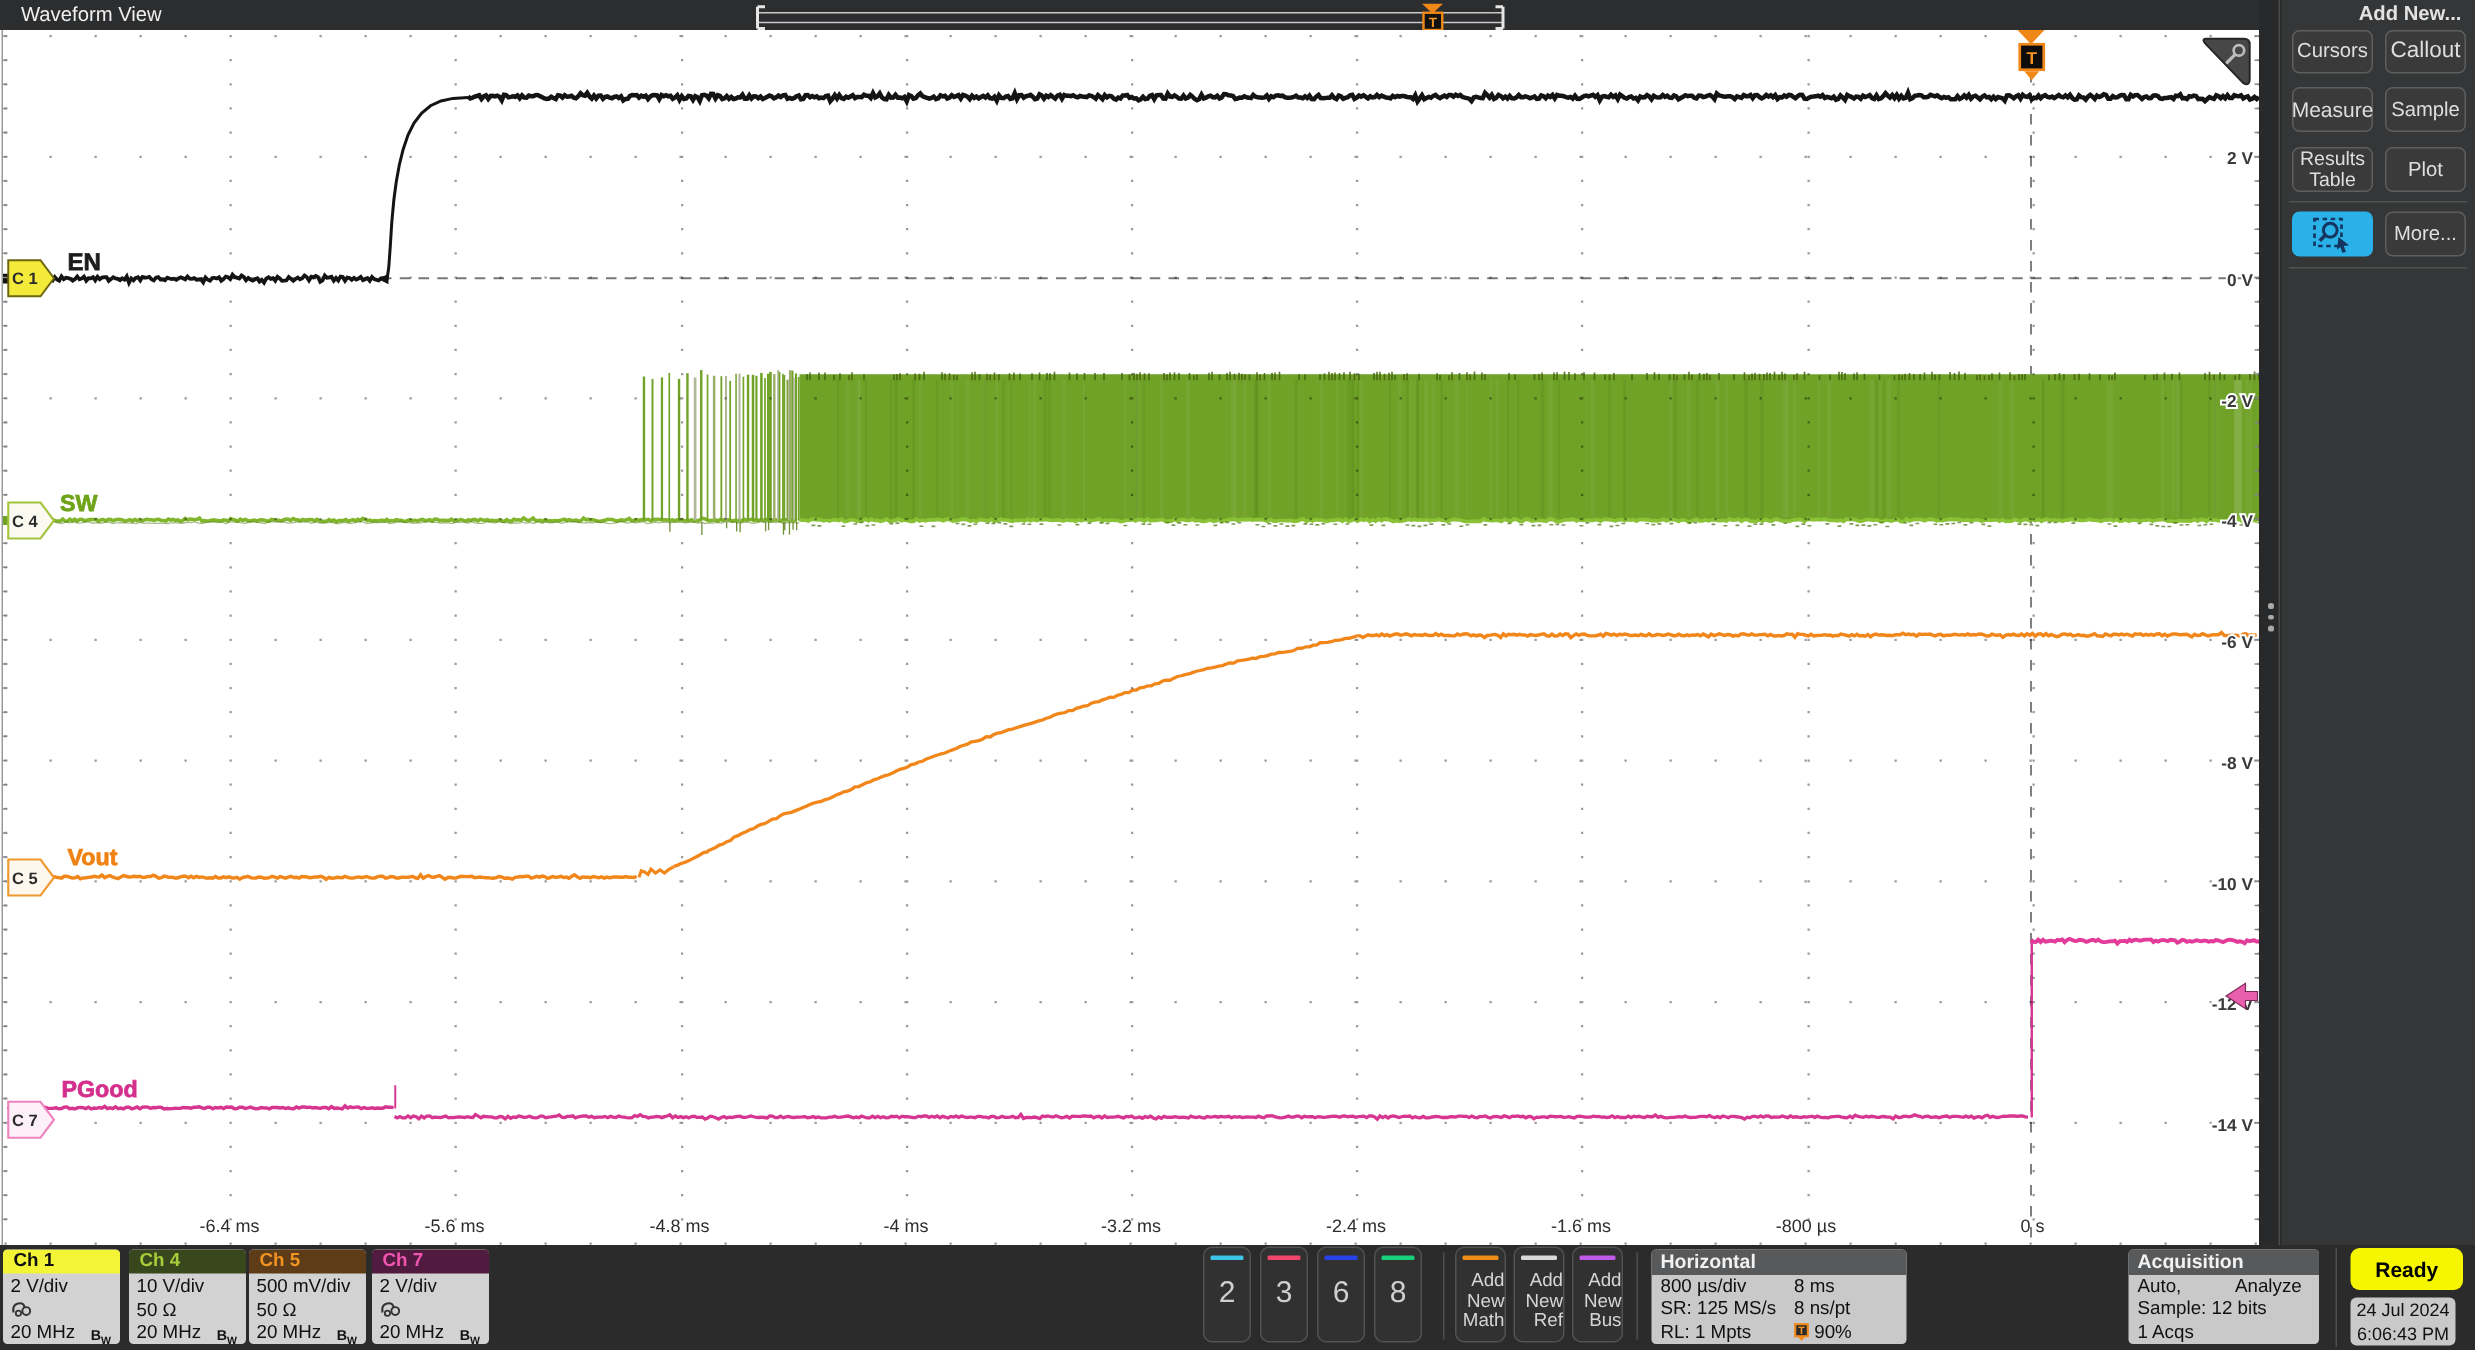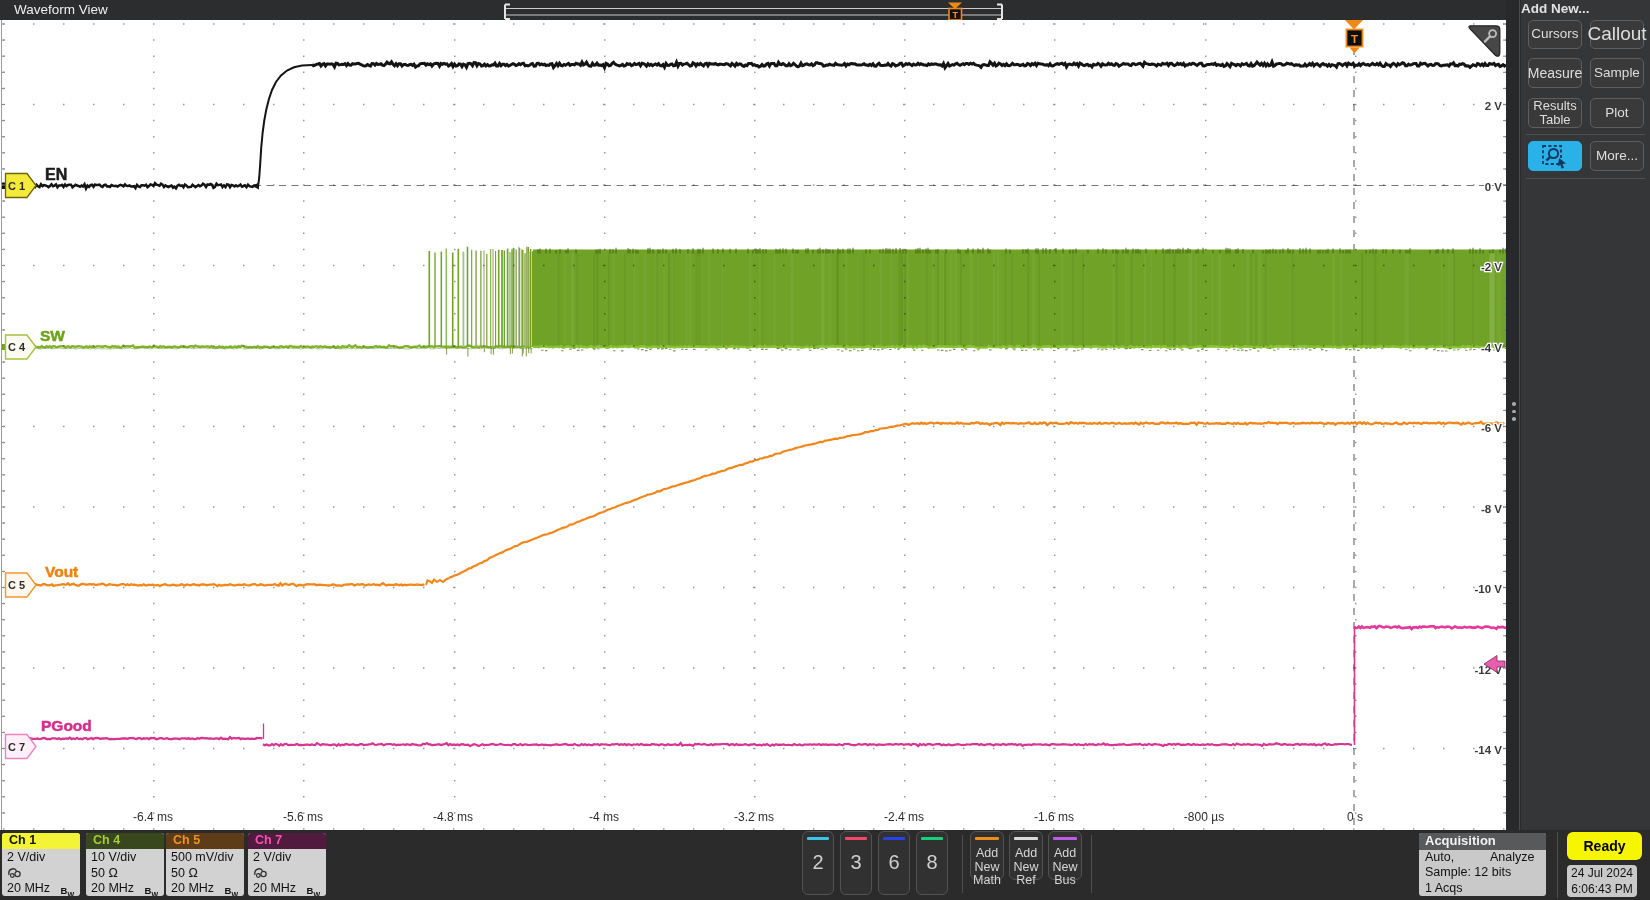--- a/index.html
+++ b/index.html
@@ -3,33 +3,33 @@
 *{margin:0;padding:0;box-sizing:border-box}
 html,body{width:1650px;height:900px;overflow:hidden;background:#2b2b2b;font-family:"Liberation Sans",sans-serif}
 .abs{position:absolute}
 #stage{position:relative;width:1650px;height:900px}
 #topbar{left:0;top:0;width:1506px;height:20px;background:#2c2d2f}
 #topbar .title{position:absolute;left:14px;top:2px;font-size:13.5px;color:#efefef}
 #plot{left:0;top:20px;width:1506px;height:810px;background:#fff}
 #splitter{left:1506px;top:0;width:14px;height:830px;background:#28292a;border-right:1px solid #4a4a4a}
 #splitter i{position:absolute;left:6px;width:3.5px;height:3.5px;border-radius:50%;background:#a8a8a8}
 #rpanel{left:1521px;top:0;width:129px;height:900px;background:#353637}
-#rpanel .hdr{position:absolute;top:1px;left:0;width:120px;text-align:left;font-size:13.5px;font-weight:700;color:#e2e2e2}
+#rpanel .hdr{position:absolute;top:1px;left:0;width:120px;text-align:right;font-size:13.5px;font-weight:700;color:#e2e2e2}
 .rbtn{position:absolute;background:#3a3a3a;border:1.5px solid #5e5e5e;border-radius:5px;color:#dedede;font-size:13.5px;display:flex;align-items:center;justify-content:center;text-align:center;line-height:14px}
 .rdiv{position:absolute;left:5px;width:119px;height:1px;background:#515151}
 #bluebtn{position:absolute;background:#29b1e8;border-radius:5px;border:1.5px solid #29b1e8}
 #botbar{left:0;top:830px;width:1650px;height:70px;background:#2b2b2b}
 .chbadge{position:absolute;top:3px;width:78px;height:63px;border-radius:3px;overflow:hidden;background:#d2d2d2}
 .chhdr{height:15.5px;font-size:12.5px;font-weight:700;padding-left:7px;line-height:15px}
 .chrow{font-size:12.5px;color:#111;padding-left:5px;line-height:16.5px;position:relative}
 .bw{position:absolute;right:6px;top:3px;font-size:9.5px;font-weight:700;color:#111}
 .bw sub{font-size:7px}
 .numbtn{position:absolute;top:1px;width:32px;height:64px;background:#313131;border:1px solid #525252;border-radius:6px;color:#cfcfcf;font-size:20px;text-align:center;line-height:60px}
 .numbtn i{position:absolute;left:4px;right:4px;top:5px;height:2.5px;border-radius:1px}
-.addbtn{position:absolute;top:1px;width:34px;height:49px;background:#313131;border:1px solid #525252;border-radius:6px;color:#d5d5d5;font-size:12.5px;text-align:center;line-height:13.5px;padding-top:15px}
+.addbtn{position:absolute;top:1px;width:34px;height:64px;background:#313131;border:1px solid #525252;border-radius:6px;color:#d5d5d5;font-size:12.5px;text-align:right;line-height:13.5px;padding-top:15px}
 .addbtn i{position:absolute;left:4px;right:4px;top:5px;height:2.5px;border-radius:1px}
 .vsep{position:absolute;top:5px;width:1px;height:58px;background:#4f4f4f}
 .panel{position:absolute;top:3px;height:63px;border-radius:3px;overflow:hidden;background:#c9c9c9}
 .phdr{height:16.5px;background:#58595b;color:#f2f2f2;font-size:13px;font-weight:700;padding-left:6px;line-height:16px}
 .prow{font-size:12.5px;color:#111;padding-left:6px;line-height:15.5px;position:relative}
 .pcol{position:absolute;top:0}
 #ready{position:absolute;left:1567px;top:2px;width:75px;height:28px;background:#f6f600;border-radius:6px;color:#000;font-weight:700;font-size:14px;text-align:center;line-height:28px}
 #datebox{position:absolute;left:1567px;top:35px;width:70px;height:32px;background:#c9c9c9;border-radius:4px;color:#111;font-size:12px;text-align:center;line-height:15.5px;padding-top:1px}
 </style></head><body>
 <div id="stage">
@@ -266,21 +266,21 @@
         </g>
       </svg></div>
     <div class="abs" id="splitter">
       <i style="top:402px"></i>
       <i style="top:409.5px"></i>
       <i style="top:417px"></i>
     </div>
     <div class="abs" id="rpanel">
       <div class="hdr">Add New...</div>
       <div class="rbtn" style="left:7px;top:19.5px;width:54px;height:29px;font-size:13.5px">Cursors</div>
-      <div class="rbtn" style="left:69px;top:19.5px;width:54px;height:29px;font-size:19px">Callout</div>
+      <div class="rbtn" style="left:69px;top:19.5px;width:54px;height:29px;font-size:15px">Callout</div>
       <div class="rbtn" style="left:7px;top:58px;width:54px;height:30px;font-size:14px">Measure</div>
       <div class="rbtn" style="left:69px;top:58px;width:54px;height:30px;font-size:13.5px">Sample</div>
       <div class="rbtn" style="left:7px;top:97.5px;width:54px;height:30px;font-size:13px">Results<br>Table</div>
       <div class="rbtn" style="left:69px;top:97.5px;width:54px;height:30px;font-size:13.5px">Plot</div>
       <div class="rbtn" style="left:69px;top:140.5px;width:54px;height:30px;font-size:13.5px">More...</div>
       <div class="rdiv" style="top:134px"></div>
       <div class="rdiv" style="top:178px"></div>
       <div id="bluebtn" style="left:7px;top:140.5px;width:54px;height:30px;display:flex;align-items:center;justify-content:center">
         <svg width="30" height="26" viewBox="0 0 30 26">
           <rect x="3" y="3" width="18" height="18" fill="none" stroke="#14355f" stroke-width="1.8" stroke-dasharray="3 2.4"></rect>
@@ -325,20 +325,30 @@
       </div>
       <div class="numbtn" style="left:802px"><i style="background:#3ec3e8"></i>2</div>
       <div class="numbtn" style="left:840px"><i style="background:#f5476b"></i>3</div>
       <div class="numbtn" style="left:878px"><i style="background:#2742e8"></i>6</div>
       <div class="numbtn" style="left:916px"><i style="background:#17d07a"></i>8</div>
       <div class="vsep" style="left:962px"></div>
       <div class="addbtn" style="left:970px"><i style="background:#ef8d19"></i>Add<br>New<br>Math</div>
       <div class="addbtn" style="left:1009px"><i style="background:#d9d9d9"></i>Add<br>New<br>Ref</div>
       <div class="addbtn" style="left:1048px"><i style="background:#c05ae8"></i>Add<br>New<br>Bus</div>
       <div class="vsep" style="left:1091px"></div>
+      <div class="panel" style="left:1101px;width:170px">
+        <div class="phdr">Horizontal</div>
+        <div class="prow">800 µs/div<span class="pcol" style="left:95px">8 ms</span></div>
+        <div class="prow">SR: 125 MS/s<span class="pcol" style="left:95px">8 ns/pt</span></div>
+        <div class="prow">RL: 1 Mpts<span class="pcol" style="left:95px"><svg width="10" height="12" viewBox="0 0 10 12" style="vertical-align:-2px">
+              <rect x="0.8" y="0.8" width="8.4" height="8" fill="#2b2b2b" stroke="#f08818" stroke-width="1.4"></rect>
+              <text x="5" y="7.5" text-anchor="middle" font-size="7" font-weight="700" fill="#f59420" font-family="Liberation Sans">T</text>
+              <path d="M2.8 9.4 L7.2 9.4 L5 12 Z" fill="#f08818"></path>
+            </svg> 90%</span></div>
+      </div>
       <div class="panel" style="left:1419px;width:127px">
         <div class="phdr">Acquisition</div>
         <div class="prow">Auto,<span class="pcol" style="left:71px">Analyze</span></div>
         <div class="prow">Sample: 12 bits</div>
         <div class="prow">1 Acqs</div>
       </div>
       <div class="vsep" style="left:1557px;top:2px;height:66px"></div>
       <div id="ready">Ready</div>
       <div id="datebox">24 Jul 2024<br>6:06:43 PM</div>
     </div>

